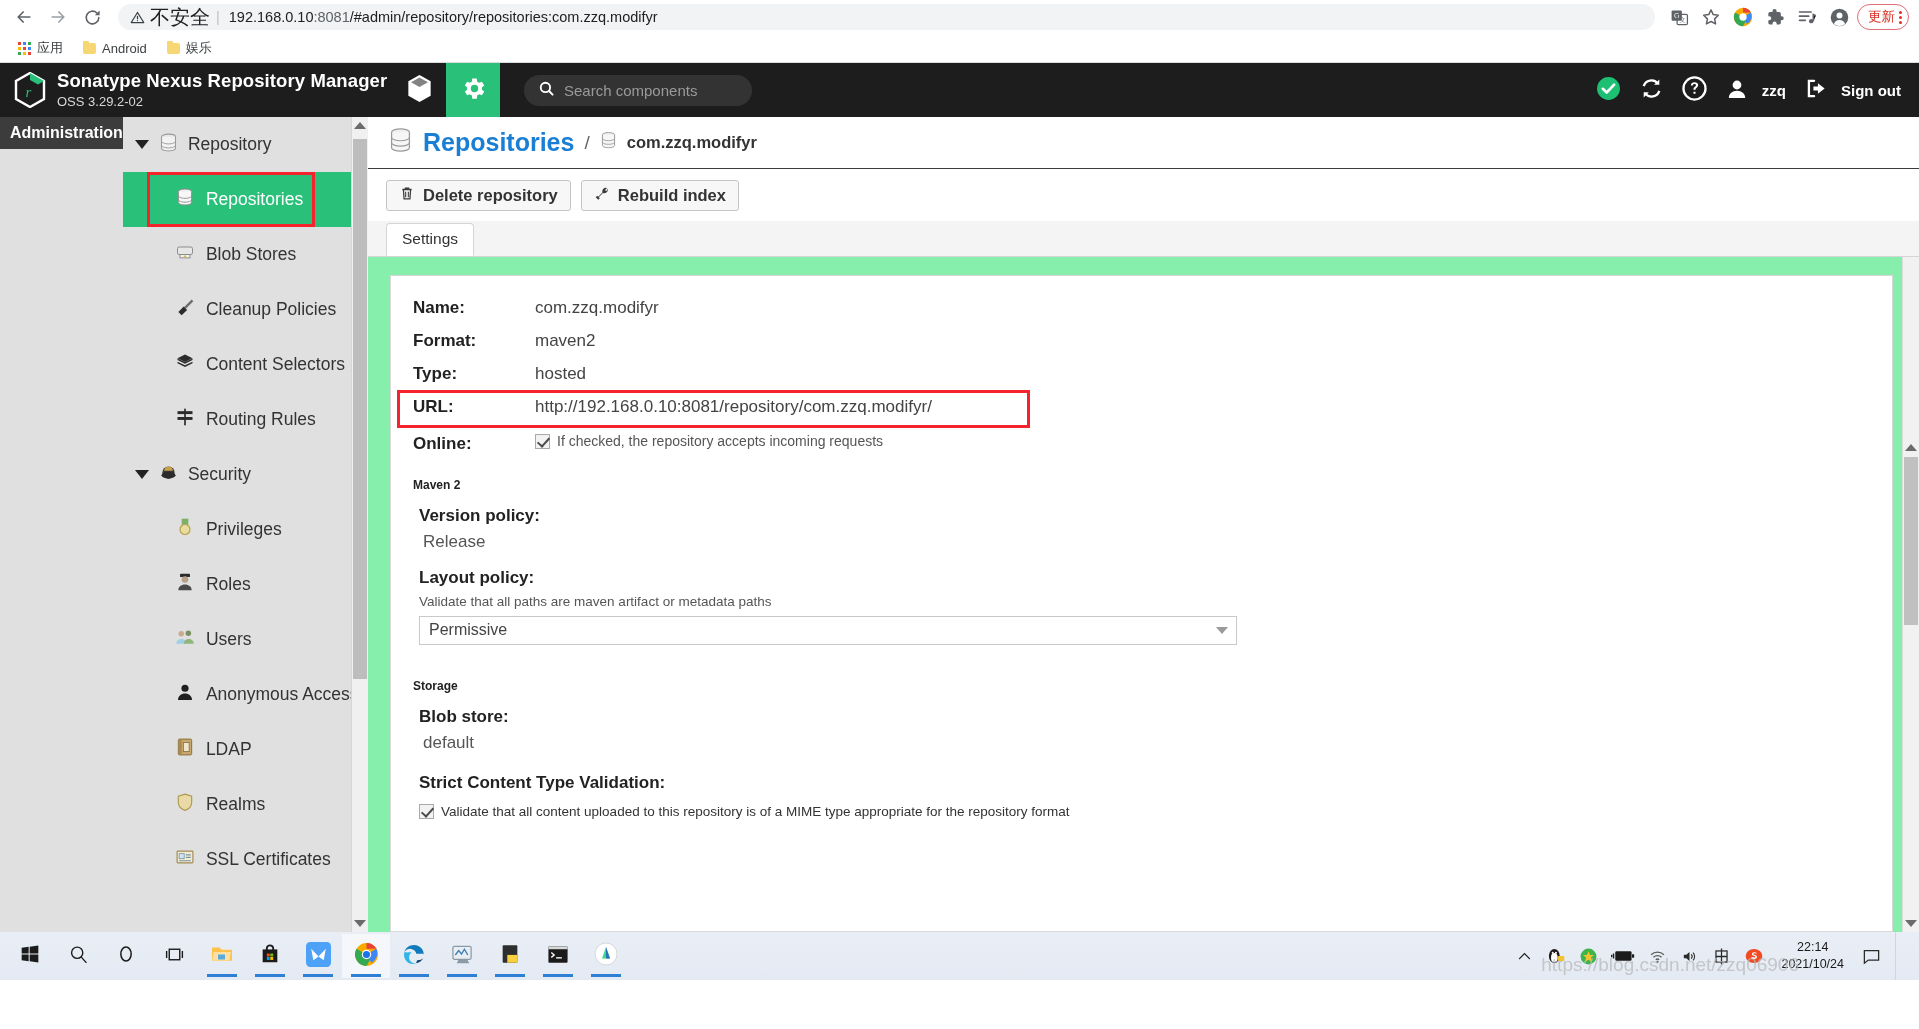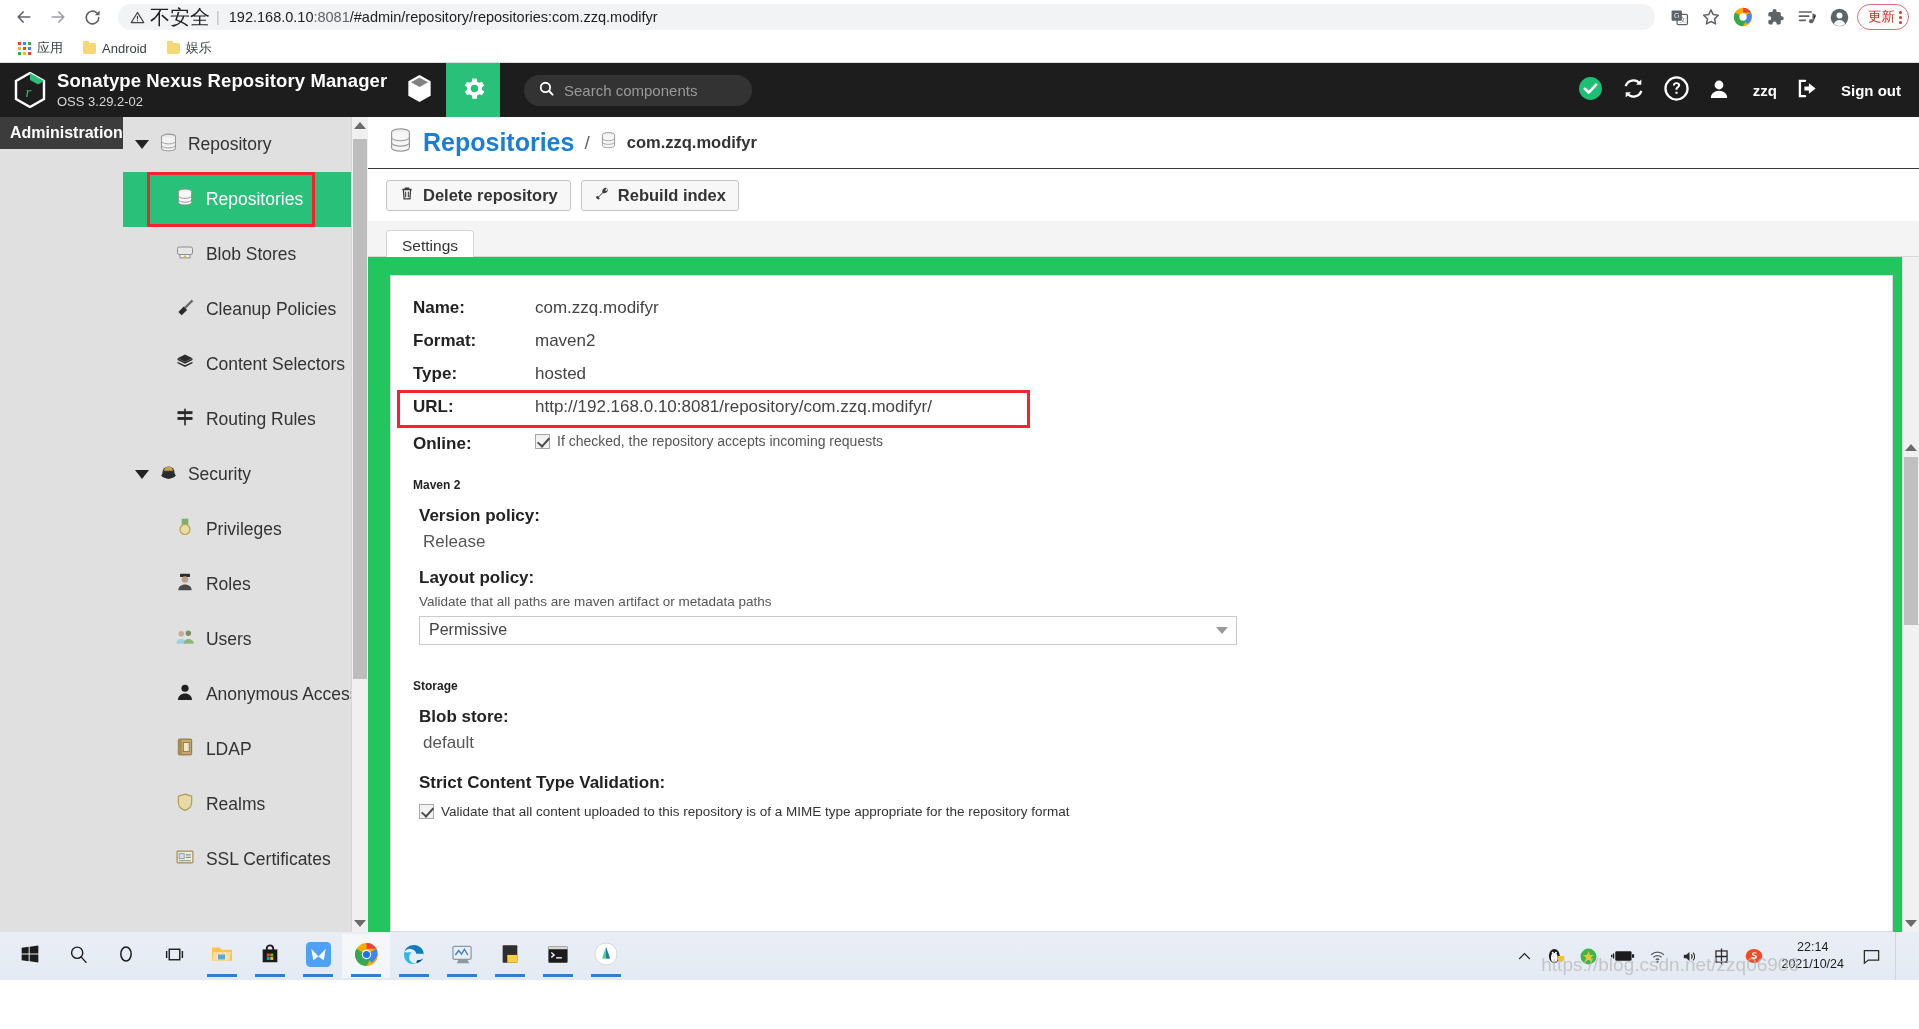--- a/index.html
+++ b/index.html
@@ -86,21 +86,21 @@
   .nx-search {
     margin-left: 24px; width: 228px; height: 31px; background: #333333;
     border-radius: 16px; display: flex; align-items: center; gap: 9px; padding: 0 14px;
   }
   .nx-search input {
     background: transparent; border: 0; outline: 0; color: #cfcfcf;
     font-size: 15px; font-family: inherit; width: 100%;
   }
   .nx-search input::placeholder { color: #9a9a9a; }
   .hdr-right { margin-left: auto; display: flex; align-items: center; gap: 18px; padding-right: 18px; }
-  .hdr-right .hitem { display: flex; align-items: center; gap: 22px; font-size: 15px; font-weight: bold; }
+  .hdr-right .hitem { display: flex; align-items: center; gap: 13px; font-size: 15px; font-weight: bold; }
 
   .nx-body { flex: 1; display: flex; min-height: 0; }
 
   
   .nx-sidebar { width: 368px; flex: 0 0 368px; display: flex; flex-direction: row; background: #e0e0e0; }
   .nx-sidebar-title {
     height: 32px; background: #3c3c3c; color: #fff; font-size: 16px; font-weight: bold;
     display: flex; align-items: center; padding-left: 10px; flex: 0 0 32px;
   }
   .nx-nav { flex: 1; overflow: hidden; position: relative; }
@@ -142,24 +142,24 @@
   .tb-btn {
     height: 31px; display: flex; align-items: center; gap: 8px; padding: 0 12px;
     border: 1px solid #c4c4c4; border-radius: 3px; background: #f7f7f7;
     font-size: 16.5px; font-weight: bold; color: #333;
   }
 
   .tabs-row { padding-left: 18px; border-bottom: 1px solid #d5d5d5; background: #f4f4f4; height: 36px; display: flex; align-items: flex-end; }
   .tab-item {
     background: #fff; border: 1px solid #d5d5d5; border-bottom: 1px solid #fff;
     border-radius: 4px 4px 0 0; padding: 6px 15px 7px; font-size: 15.5px; color: #333;
-    position: relative; top: 7px;
-  }
-
-  .panel-wrap { flex: 1; background: #22c55e; padding: 18px 26px 0 22px; min-height: 0; overflow: hidden; position: relative; }
+    position: relative; top: 0;
+  }
+
+  .panel-wrap { flex: 1; background: #86efac; padding: 18px 26px 0 22px; min-height: 0; overflow: hidden; position: relative; }
   .panel {
     background: #fff; border: 1px solid #d8d8d8; height: 100%;
     padding: 22px 26px 0 22px; overflow: hidden;
   }
 
   .frow { display: flex; align-items: baseline; margin-bottom: 13px; position: relative; }
   .flabel { width: 122px; flex: 0 0 122px; font-size: 17px; font-weight: bold; color: #222; }
   .fvalue { font-size: 17px; color: #444; }
   .fvalue.mono { color: #444; }
   .hl-url {

